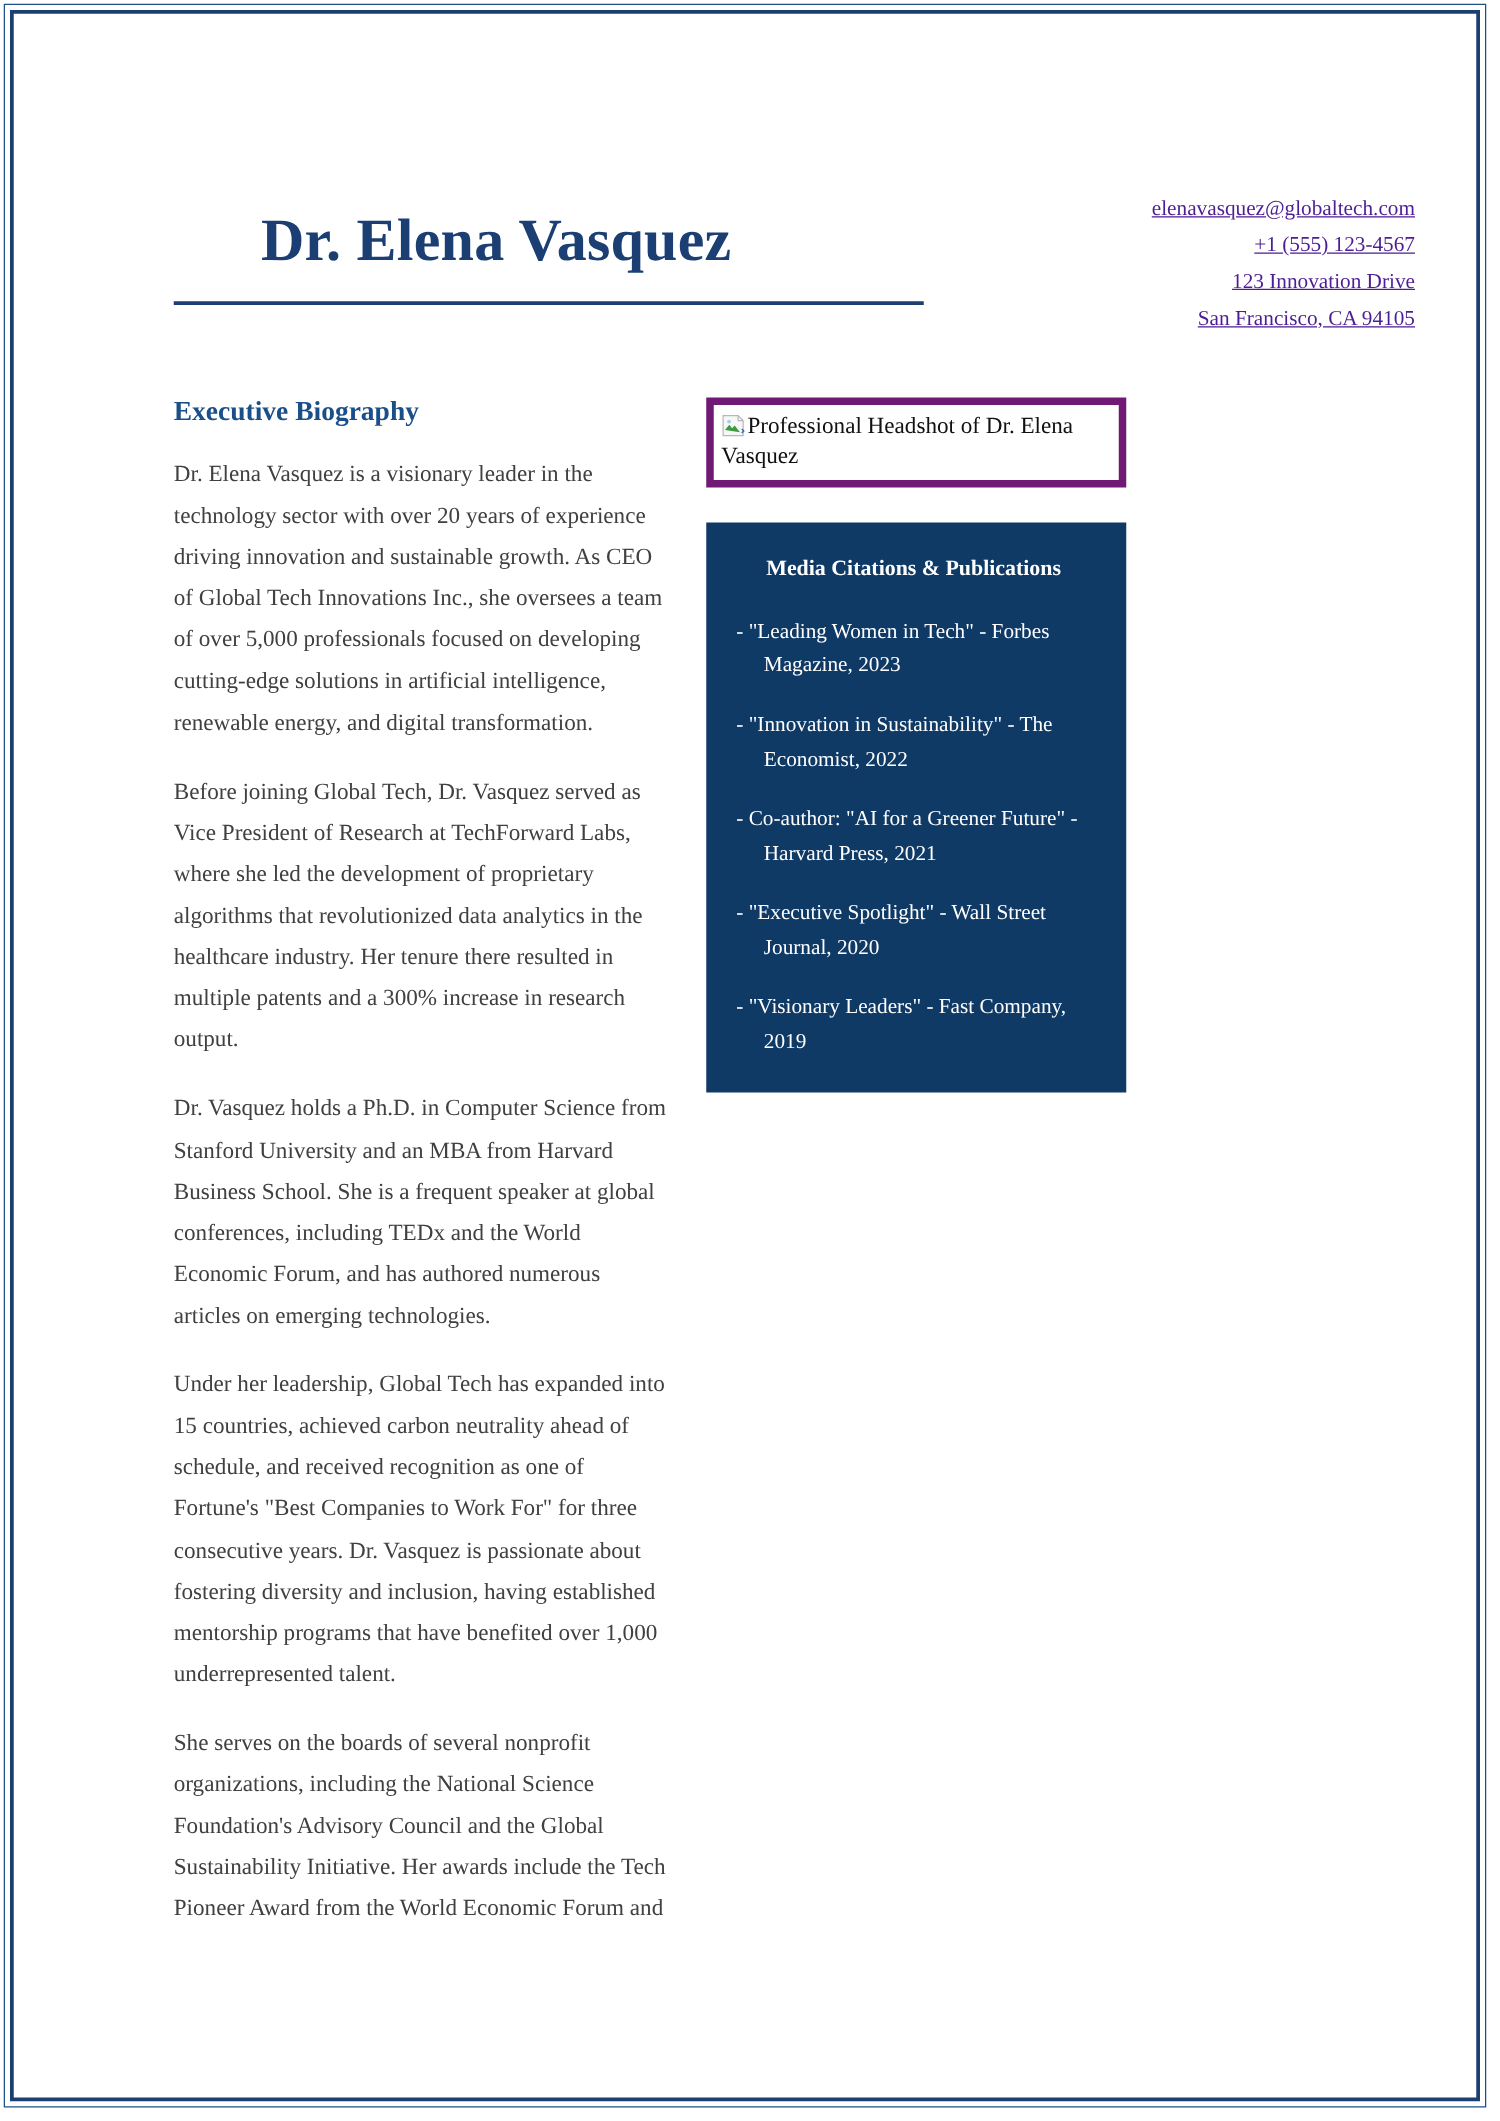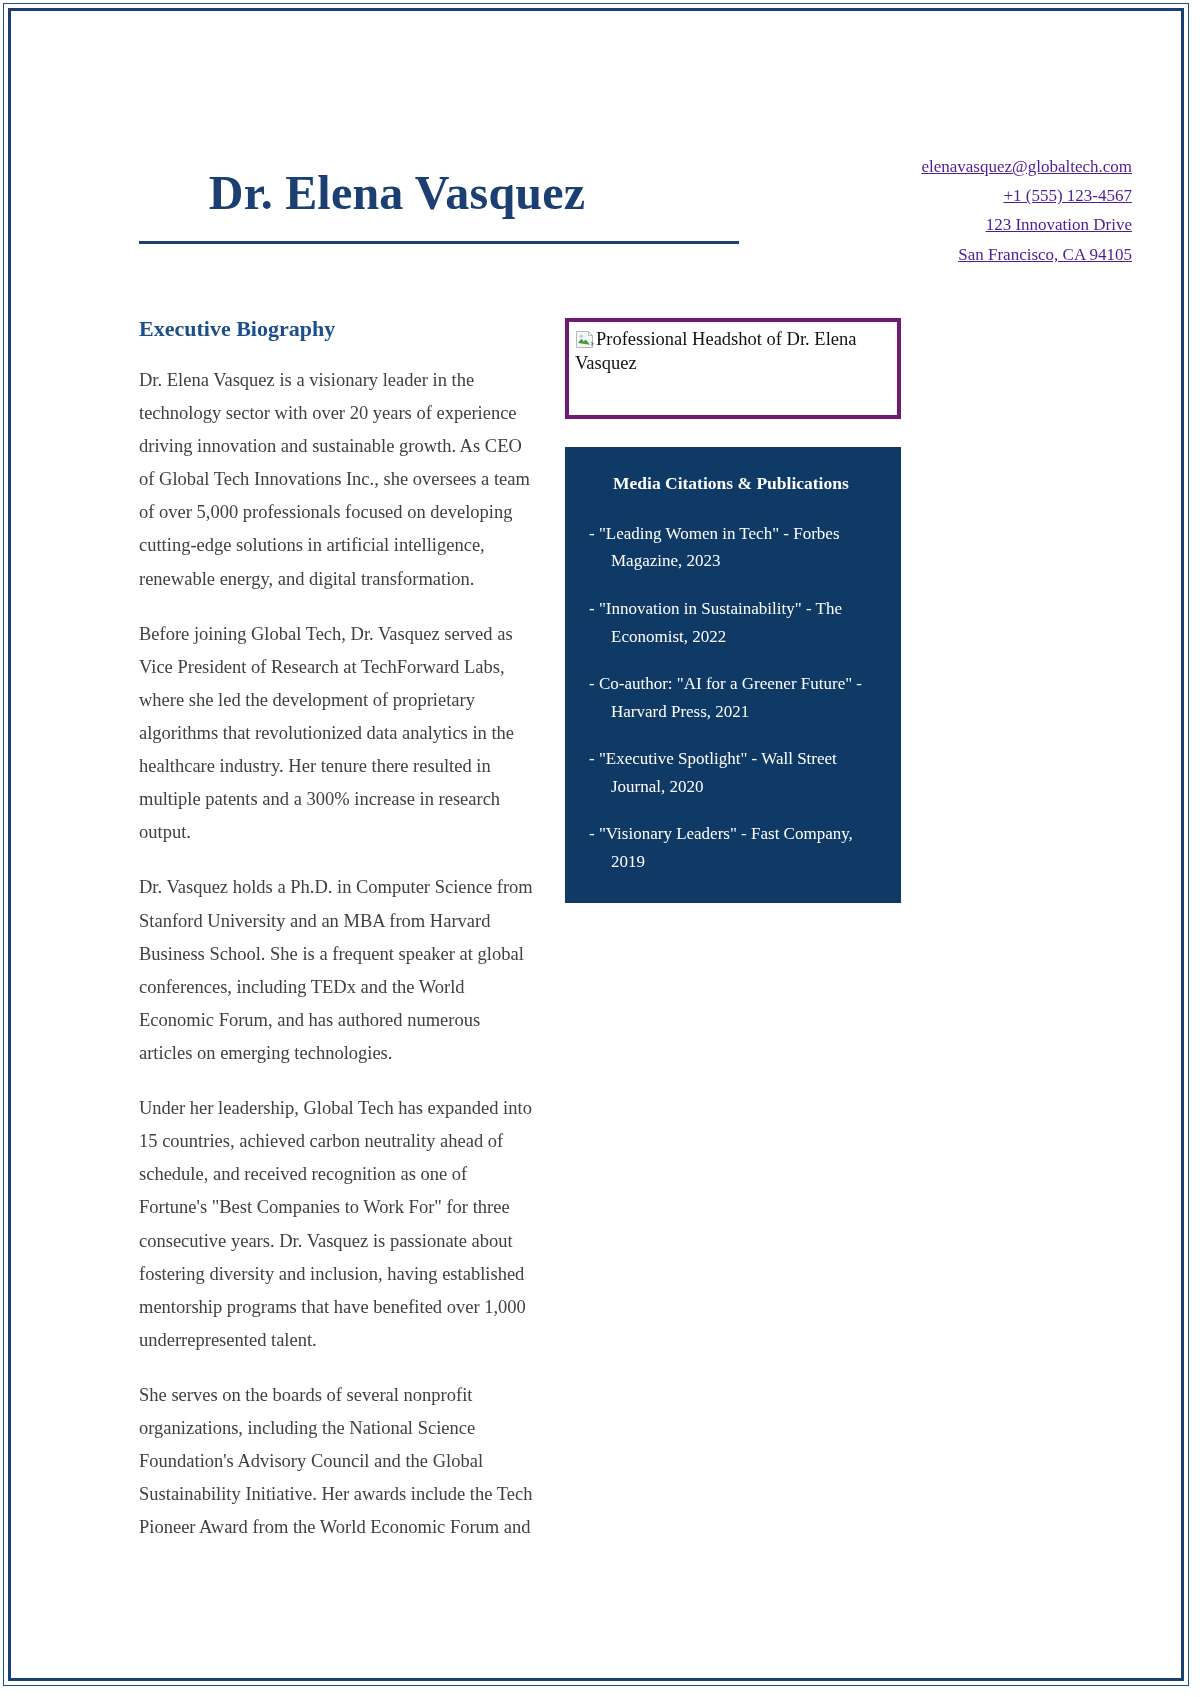--- a/index.html
+++ b/index.html
@@ -130,22 +130,22 @@
 
   .col-side {
     flex: 1 1 auto;
     padding-left: 30px;
     padding-top: 0px;
   }
 
   
   .img-box {
     width: 336px;
-    height: 101px;
-    border: 4px solid #701a75;
+    height: 72px;
+    border: 6px solid #701a75;
     box-sizing: border-box;
     padding: 6px 8px 0 6px;
     margin-top: 2px;
     background: #ffffff;
     overflow: hidden;
   }
   .img-alt {
     font-size: 18.5px;
     line-height: 1.28;
     color: #111111;

